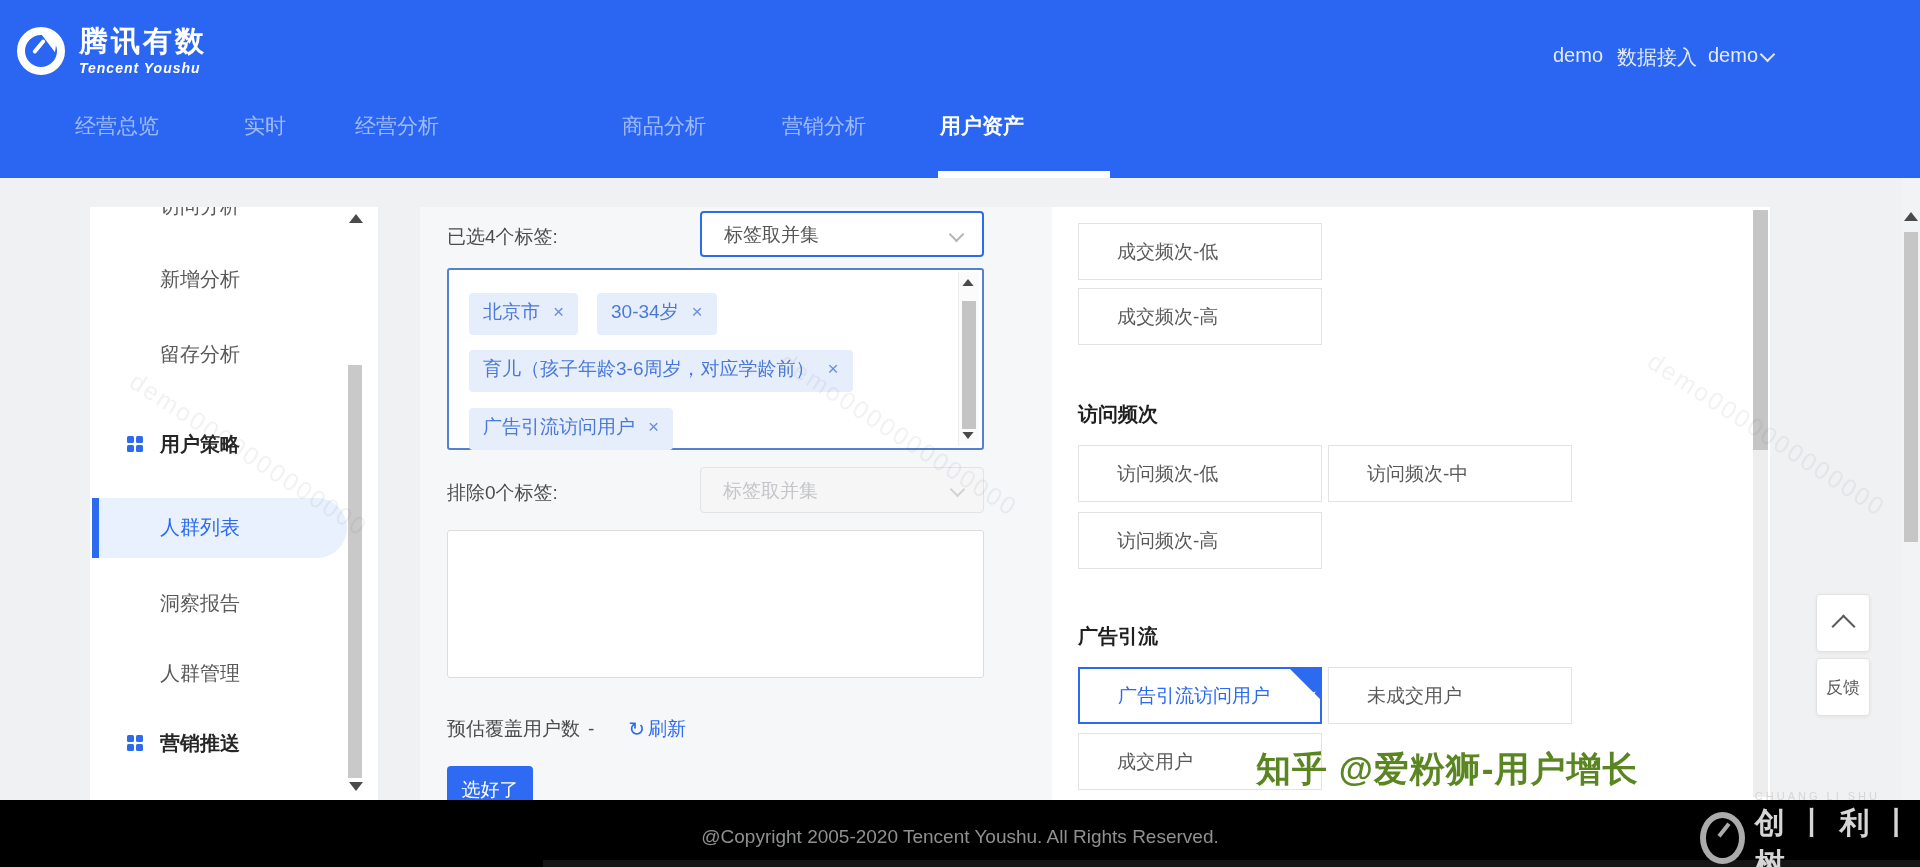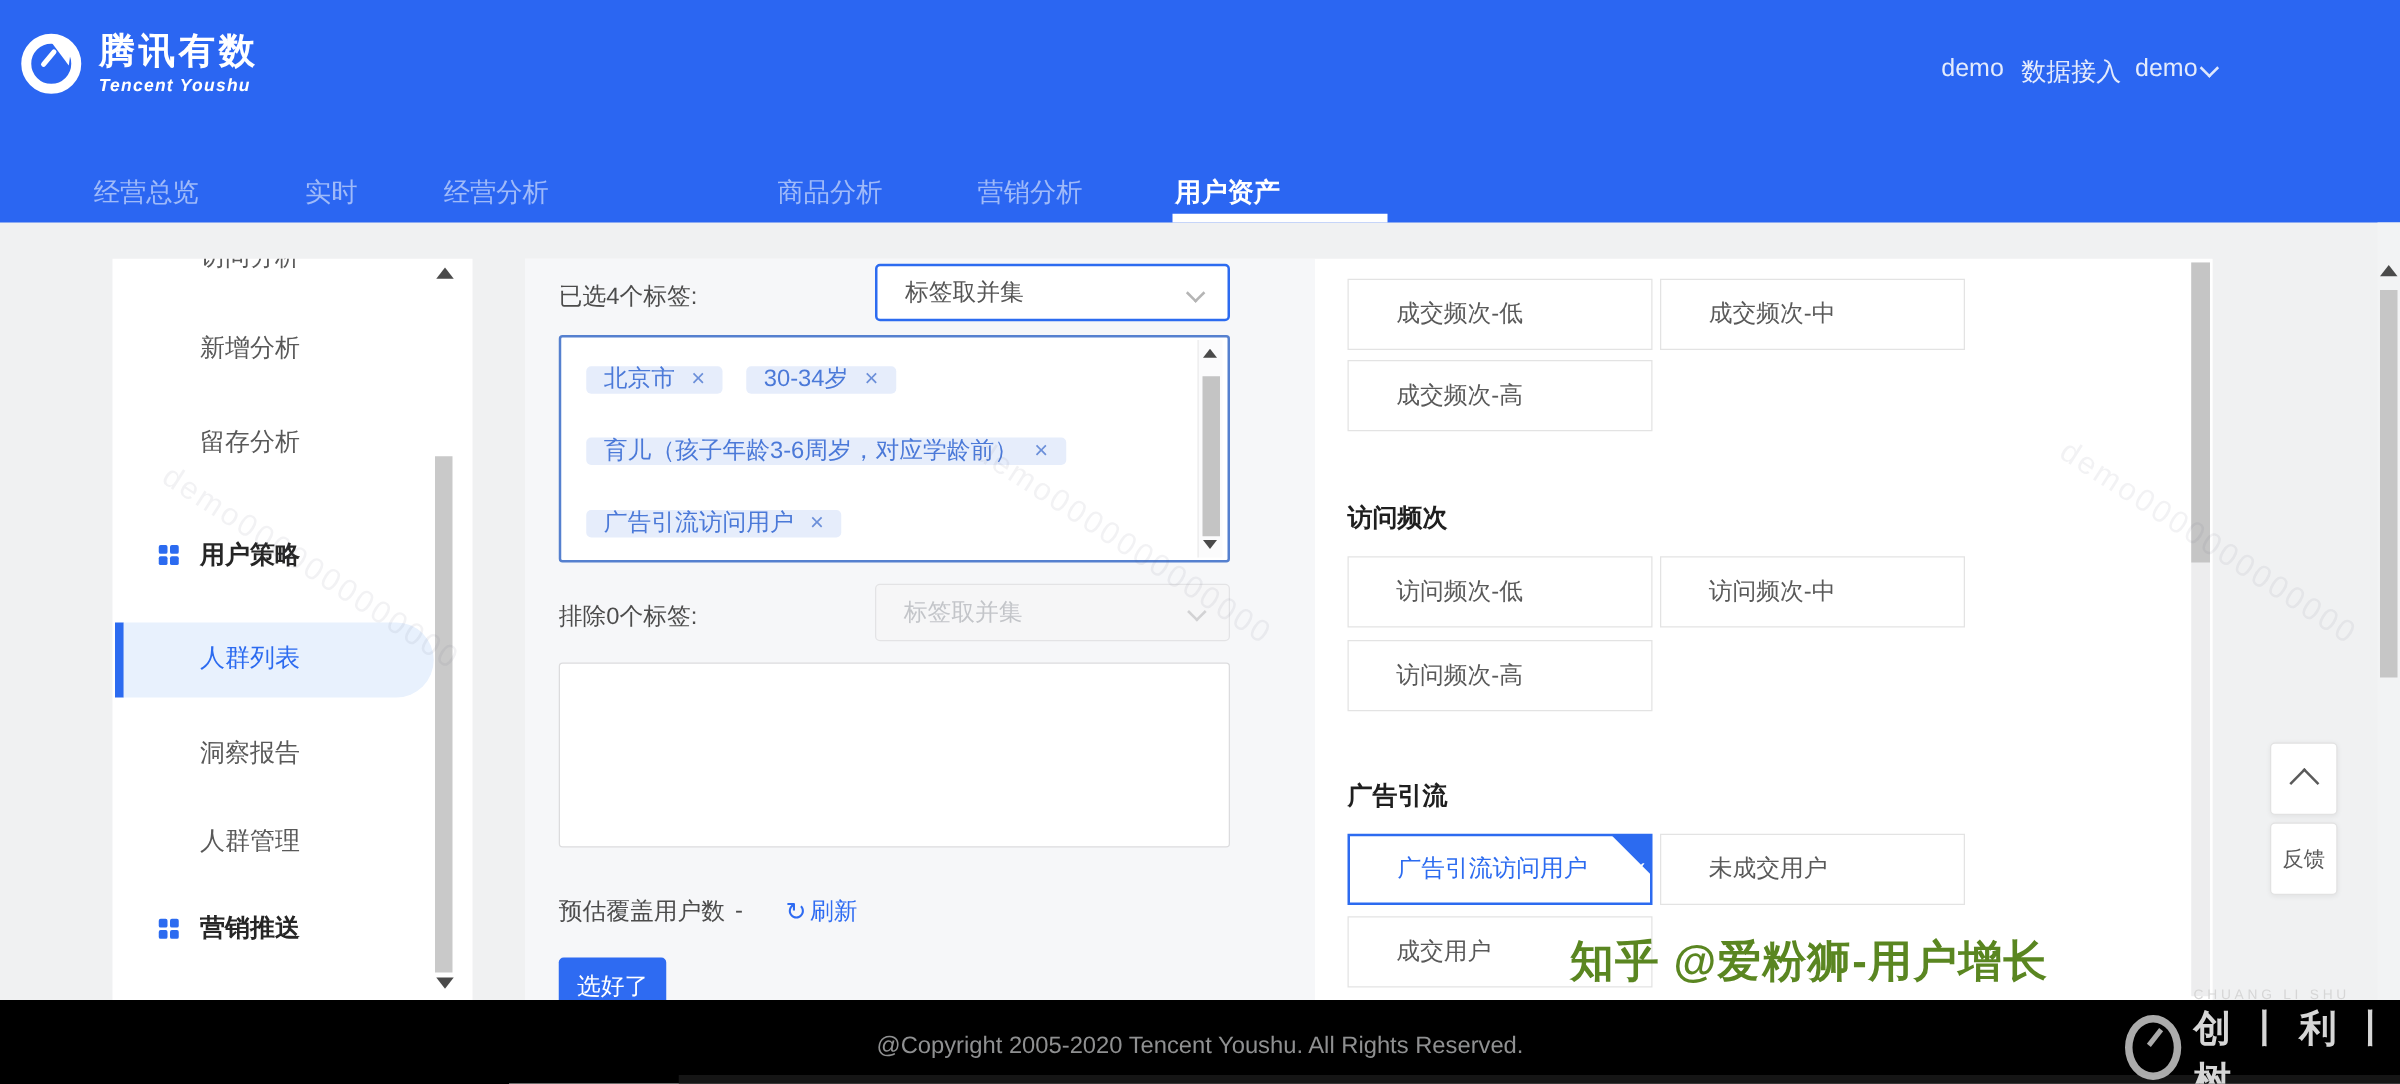--- a/index.html
+++ b/index.html
@@ -17,21 +17,21 @@
     border-left:15px solid transparent;border-bottom:15px solid transparent;border-top:15px solid #fff;border-right:15px solid #fff;
     transform:scale(.55) rotate(8deg);}
   .logo .needle{position:absolute;left:12px;top:3px;width:4px;height:17px;background:#fff;border-radius:2px;transform:rotate(40deg);}
   .brand-txt{margin-left:14px;color:#fff;}
   .brand-cn{font-size:29px;font-weight:700;letter-spacing:3px;line-height:30px;}
   .brand-en{font-size:14px;font-weight:700;font-style:italic;letter-spacing:1px;margin-top:4px;}
   .top-link{position:absolute;top:44px;color:#e4ebfc;font-size:20px;cursor:pointer;white-space:nowrap;}
   .tl-0{left:1553px;} .tl-1{left:1617px;} .tl-2{left:1708px;}
   .chev{display:inline-block;width:9px;height:9px;border-right:2px solid currentColor;border-bottom:2px solid currentColor;transform:rotate(45deg);}
   .user-chev{position:absolute;left:1762px;top:49px;color:#dfe8fc;}
-  .nav-item{position:absolute;top:112px;font-size:21px;color:rgba(255,255,255,.55);cursor:pointer;white-space:nowrap;margin-top:28px;}
+  .nav-item{position:absolute;top:112px;font-size:21px;color:rgba(255,255,255,.55);cursor:pointer;white-space:nowrap;}
   .nav-item.active{color:#fff;font-weight:700;}
   .nav-0{left:75px;} .nav-1{left:244px;} .nav-2{left:355px;} .nav-3{left:622px;} .nav-4{left:782px;} .nav-5{left:940px;}
   .tab-underline{position:absolute;left:938px;top:171px;width:172px;height:7px;background:#fff;}
   
   .sidebar{position:absolute;left:90px;top:207px;width:288px;height:593px;background:#fff;overflow:hidden;z-index:5;}
   .s-item{position:absolute;left:70px;height:30px;line-height:30px;font-size:20px;color:#595959;cursor:pointer;white-space:nowrap;}
   .s-item.section{left:37px;font-weight:700;color:#262626;display:flex;align-items:center;}
   .s-item.selected{color:#2c6bf0;}
   .si-0{top:-16px;} .si-1{top:57px;} .si-2{top:132px;} .si-3{top:222px;} .si-4{top:305px;}
   .si-5{top:381px;} .si-6{top:451px;} .si-7{top:521px;}
@@ -53,22 +53,22 @@
   .lbl-sel{left:27px;top:17px;}
   .lbl-exc{left:27px;top:273px;}
   .select{position:absolute;left:280px;width:284px;height:46px;box-sizing:border-box;background:#fff;
     border:2px solid #2c6bf0;border-radius:4px;font-size:19px;color:#555;line-height:43px;padding-left:22px;cursor:pointer;}
   .select .chev{position:absolute;right:20px;top:16px;color:#b5b5b5;}
   .select1{top:4px;}
   .select.disabled{top:260px;background:#f6f6f7;border:1px solid #e3e3e5;color:#c3c5c9;line-height:45px;cursor:default;}
   .select.disabled .chev{color:#d2d2d4;}
   .tagbox{position:absolute;left:27px;top:61px;width:537px;height:182px;box-sizing:border-box;background:#fff;
     border:2px solid #5580cf;border-radius:3px;}
-  .tag{position:absolute;height:22px;line-height:38px;background:#e6edfb;border-radius:4px;
-    color:#4b79d8;font-size:19px;padding:0 14px;white-space:nowrap;display:flex;align-items:center;}
+  .tag{position:absolute;height:42px;line-height:38px;background:#e6edfb;border-radius:4px;
+    color:#4b79d8;font-size:19px;padding:0 14px;white-space:nowrap;display:flex;align-items:flex-start;}
   .tag .x{margin-left:13px;font-size:19px;color:#6b8fd9;cursor:pointer;line-height:38px;}
   .tg-0{left:20px;top:23px;} .tg-1{left:148px;top:23px;} .tg-2{left:20px;top:80px;} .tg-3{left:20px;top:138px;}
   .tb-track{position:absolute;right:4px;top:2px;width:19px;height:174px;background:#fbfbfc;border-left:1px solid #ececec;}
   .tb-up{position:absolute;right:7px;top:8px;transform:scale(.8);}
   .tb-thumb{position:absolute;right:6px;top:31px;width:14px;height:128px;background:#c4c4c4;cursor:pointer;}
   .tb-down{position:absolute;right:7px;top:161px;transform:scale(.8);}
   .emptybox{position:absolute;left:27px;top:323px;width:537px;height:148px;box-sizing:border-box;background:#fff;
     border:1px solid #dcdcde;border-radius:3px;}
   .est-row{position:absolute;left:27px;top:509px;display:flex;align-items:center;font-size:19px;color:#4c4c4c;white-space:nowrap;}
   .est-val{margin:0 10px 0 8px;}
@@ -228,21 +228,20 @@
         <span class="ric">↻</span>
         <span>刷新</span>
       </span>
     </div>
 
     <button class="confirm-btn">选好了</button>
   </div>
 
   <div class="right-pane">
     <div class="opt ro-0">成交频次-低</div>
-    <div class="opt ro-1">成交频次-中</div>
     <div class="opt ro-2">成交频次-高</div>
 
     <div class="r-head rh-1">访问频次</div>
     <div class="opt ro-3">访问频次-低</div>
     <div class="opt ro-4">访问频次-中</div>
     <div class="opt ro-5">访问频次-高</div>
 
     <div class="r-head rh-2">广告引流</div>
     <div class="opt sel ro-6">
       <span>广告引流访问用户</span>

